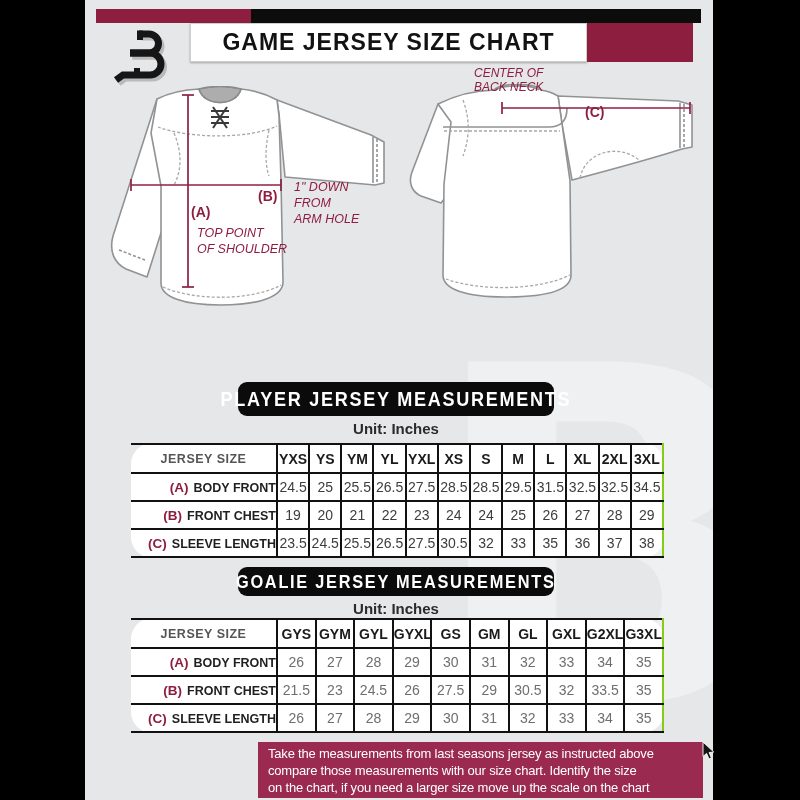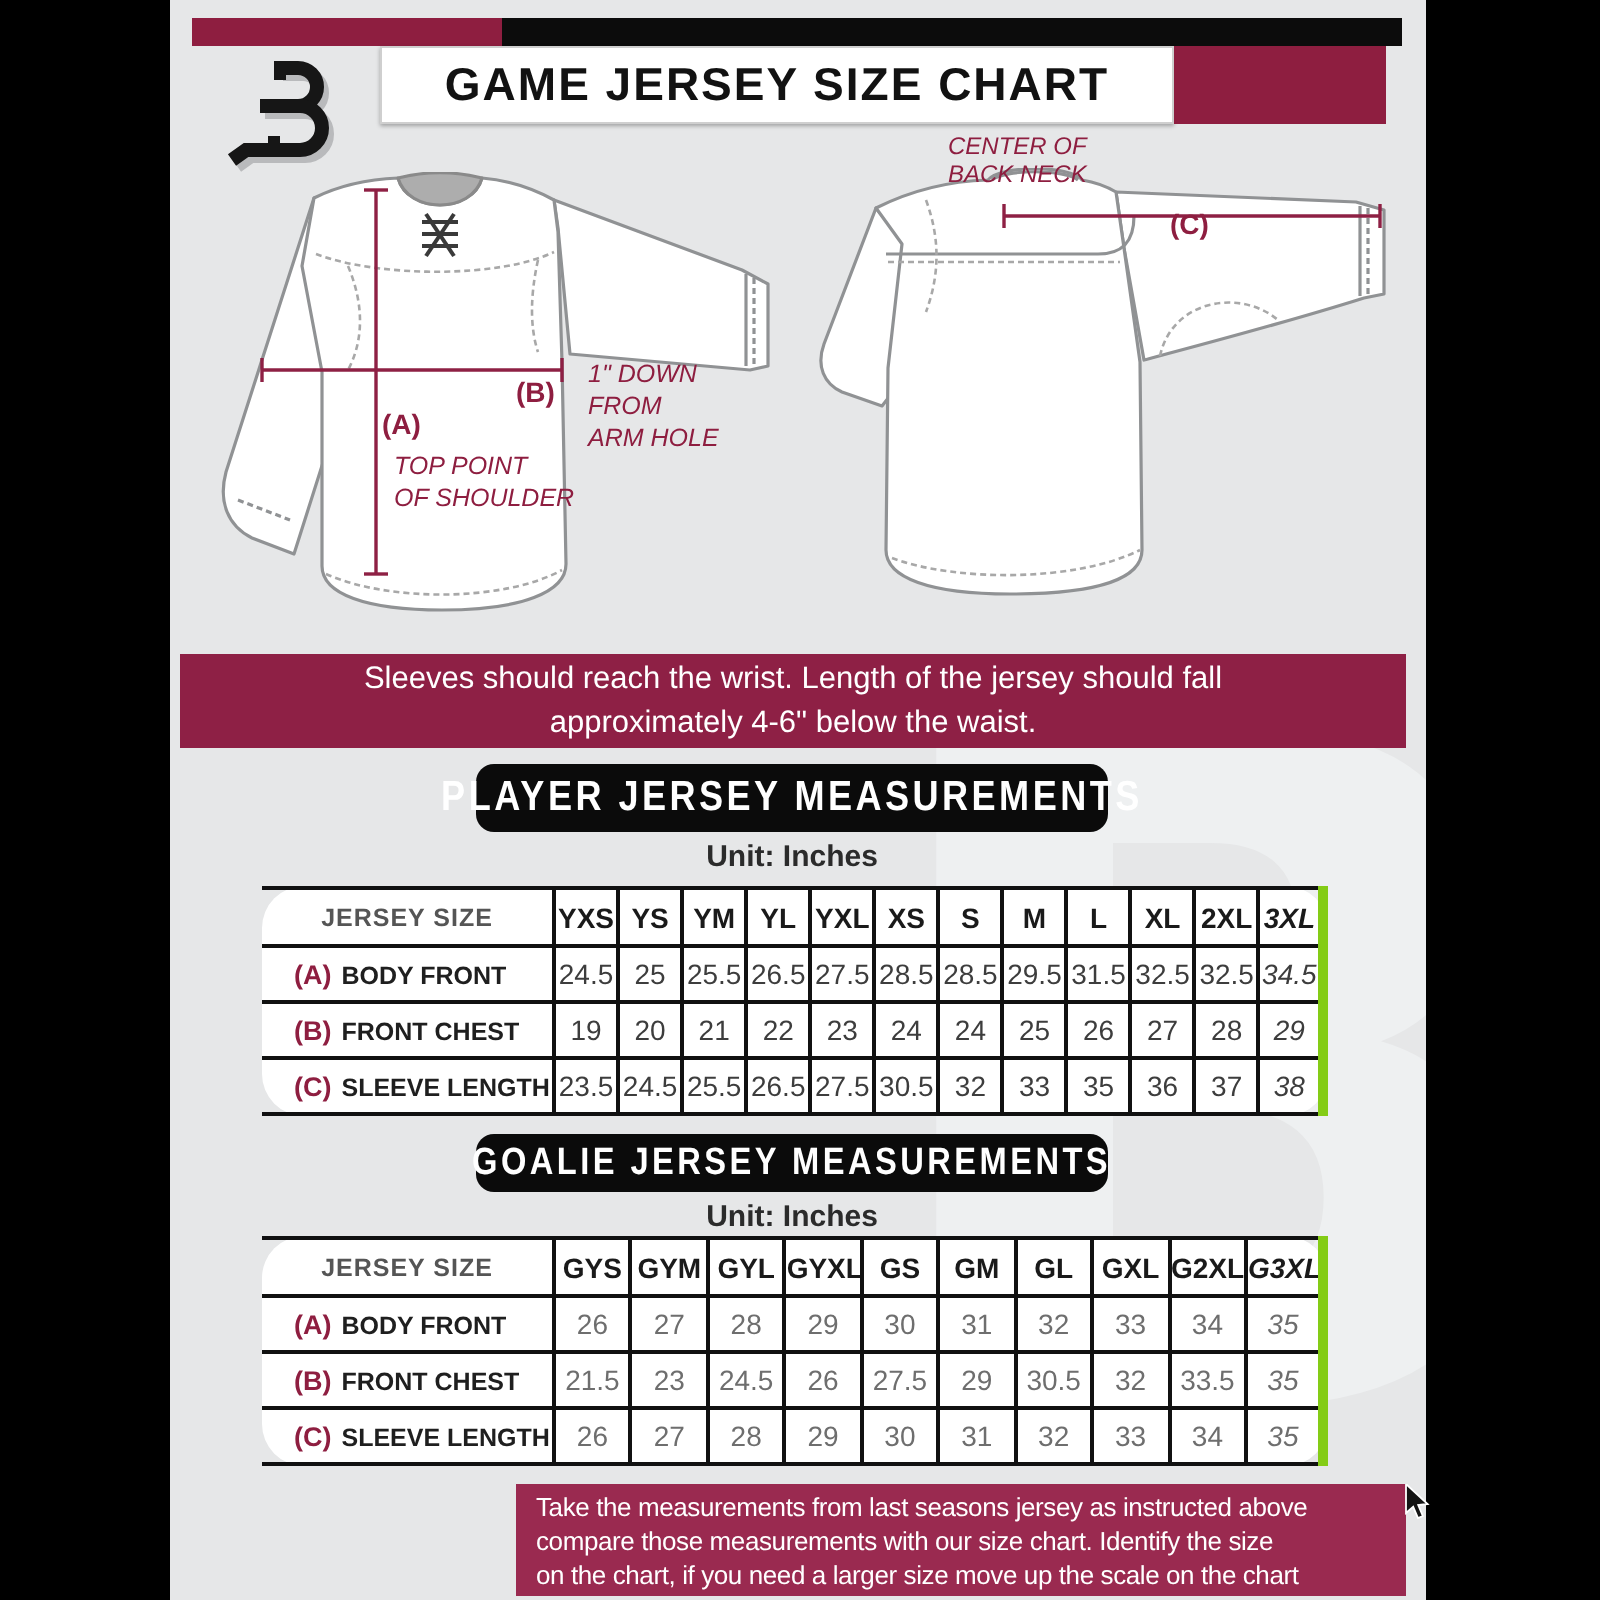--- a/index.html
+++ b/index.html
@@ -49,25 +49,25 @@
   .unit { width:316px; text-align:center; font-weight:700; font-size:15px; color:#2b2b2b; }
   #unit-player { left:238px; top:420px; }
   #unit-goalie { left:238px; top:600px; }
 
   
   .size-table { border-collapse:collapse; background:#ffffff; table-layout:fixed; width:533px;border-radius:21px; }
   .size-table td, .size-table th { border-top:2px solid #111; border-bottom:2px solid #111;
       border-left:2px solid #111; text-align:center; vertical-align:middle; height:28px;
       padding:0; overflow:hidden; }
   .size-table td:first-child, .size-table th:first-child { border-left:none; width:146px; }
-  .size-table td:last-child, .size-table th:last-child { border-right:5px solid #84cc16;font-style:italic; }
+  .size-table td:last-child, .size-table th:last-child { border-right:2px solid #84cc16; }
   .size-table tr:first-child td, .size-table tr:first-child th { height:29px; }
   .size-table th { font-size:14px; font-weight:700; color:#1a1a1a; }
   .size-table .corner { font-size:12.5px; font-weight:700; color:#555; letter-spacing:.5px; }
-  .size-table .rowlabel { text-align:left; padding-left:16px; font-size:12.5px; font-weight:700; color:#1f1f1f; }
+  .size-table .rowlabel { text-align:right; padding-left:16px; font-size:12.5px; font-weight:700; color:#1f1f1f; }
   .size-table .rowlabel .key { color:#8e1e40; font-weight:700; font-size:13.5px; margin-right:5px; }
   #player-table-wrap { left:131px; top:443px; }
   #goalie-table-wrap { left:131px; top:618px; }
   #player-table-wrap td.val { font-size:14px; color:#3d3d3d; }
   #goalie-table-wrap td.val { font-size:14px; color:#6e6e6e; }
 
   
   #footer-black { left:90px; top:742px; width:168px; height:56px; background:#0d0d0d;
                   display:flex; align-items:center; justify-content:center; gap:7px; }
   #footer-brand { color:#f2f2f2; font-size:12px; font-weight:700; letter-spacing:4px; }
@@ -181,23 +181,20 @@
     <div>1" DOWN</div>
     <div>FROM</div>
     <div>ARM HOLE</div>
   </div>
   <div class="abs z2 m-note" style="left:474px; top:66px; font-size:12px; line-height:14px;">
     <div>CENTER OF</div>
     <div>BACK NECK</div>
   </div>
   <div class="abs z2 m-key" style="left:585px; top:104px;">(C)</div>
 
-  <div id="notice" class="abs z2">
-    <div>Sleeves should reach the wrist. Length of the jersey should fall approximately 4-6" below the waist.</div>
-  </div>
 
   <div id="player-banner" class="abs z2 black-banner">
     <span>PLAYER JERSEY MEASUREMENTS</span>
   </div>
   <div id="unit-player" class="abs z2 unit">Unit: Inches</div>
   <div id="player-table-wrap" class="abs z2">
       <table class="size-table">
         <tbody>
           <tr>
             <td class="corner">JERSEY SIZE</td>

